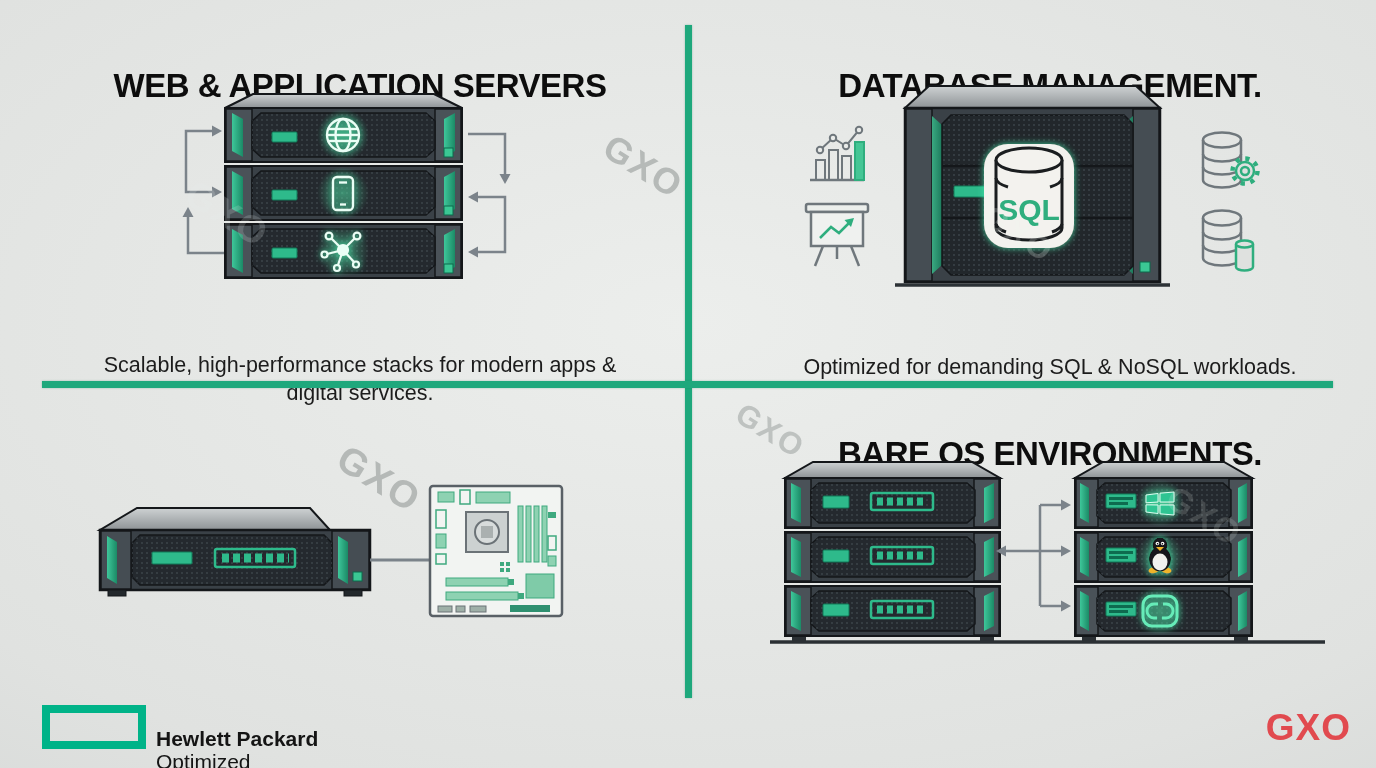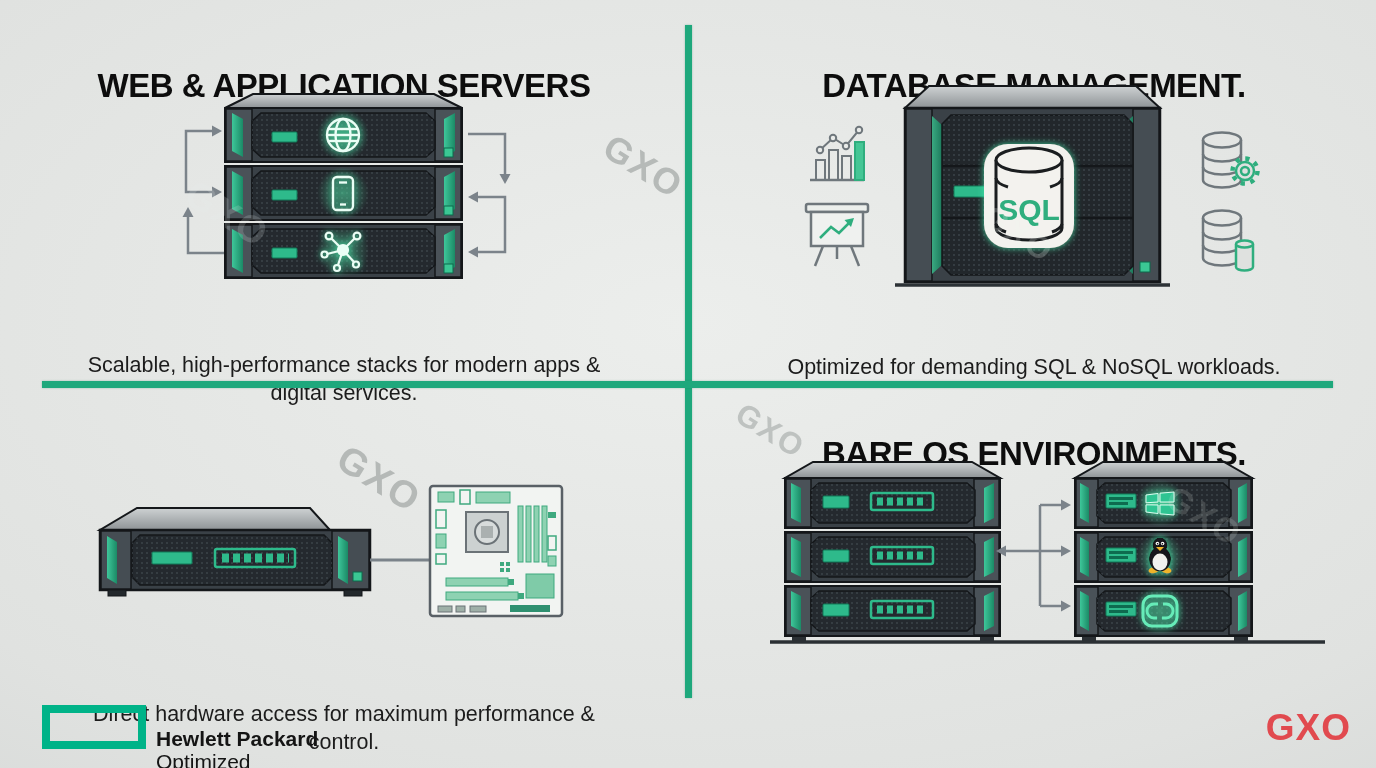--- a/index.html
+++ b/index.html
@@ -3,21 +3,21 @@
 <meta charset="utf-8">
 <style>
   html,body{margin:0;padding:0;}
   body{width:1376px;height:768px;overflow:hidden;
        font-family:"Liberation Sans",sans-serif;}
   #stage{position:relative;width:1376px;height:768px;
          background:radial-gradient(120% 115% at 50% 42%, #eceeec 0%, #e0e2e0 55%, #cbcecd 100%);}
   .divider{position:absolute;background:#1ea87c;box-shadow:0 0 2px rgba(20,120,90,.4);}
   #div-v{left:685px;top:25px;width:7px;height:673px;}
   #div-h{left:42px;top:381px;width:1291px;height:7px;}
-  .quad{position:absolute;}
+  .quad{position:absolute;padding-left:32px;}
   #q-tl{left:0;top:28px;width:688px;height:354px;}
   #q-tr{left:692px;top:28px;width:684px;height:354px;}
   #q-bl{left:0;top:386px;width:688px;height:314px;}
   #q-br{left:692px;top:386px;width:684px;height:314px;}
   .q-title{position:absolute;left:0;width:100%;text-align:center;
            font-size:33px;font-weight:700;color:#0d0d0d;letter-spacing:-0.5px;white-space:nowrap;}
   #q-tl .q-title,#q-tr .q-title{top:12px;}
   #q-bl .q-title,#q-br .q-title{top:22px;}
   .q-caption{position:absolute;left:0;width:100%;text-align:center;
              font-size:21.5px;color:#1c1c1c;line-height:1.3;margin-top:48px;}
@@ -275,21 +275,20 @@
         <rect x="526" y="188" width="28" height="24" fill="#7fcba8" stroke="#3fa97f"></rect>
         <rect x="438" y="220" width="14" height="6" fill="#9fb0a8" stroke="#6b7277" stroke-width="1"></rect>
         <rect x="456" y="220" width="9" height="6" fill="#9fb0a8" stroke="#6b7277" stroke-width="1"></rect>
         <rect x="470" y="220" width="16" height="6" fill="#9fb0a8" stroke="#6b7277" stroke-width="1"></rect>
         <rect x="510" y="219" width="40" height="7" fill="#2f9070"></rect>
         <rect x="548" y="126" width="8" height="6" fill="#3fa97f"></rect>
         <rect x="548" y="150" width="8" height="14" fill="none" stroke="#3fa97f" stroke-width="1.5"></rect>
         <rect x="548" y="170" width="8" height="10" fill="#8ed2b2" stroke="#3fa97f"></rect>
       </g>
     </svg>
-    <p class="q-caption"><span>Direct hardware access for maximum performance &amp; control.</span></p>
   </section>
 
   <section class="quad" id="q-br">
     <h2 class="q-title">BARE OS ENVIRONMENTS.</h2>
     <svg class="art" width="684" height="314" viewBox="0 0 684 314">
       <line x1="78" y1="256" x2="633" y2="256" stroke="#2b3034" stroke-width="3.5"></line>
       <rect x="100" y="250" width="14" height="6" fill="#2b3034"></rect>
         <rect x="288" y="250" width="14" height="6" fill="#2b3034"></rect>
       <rect x="390" y="250" width="14" height="6" fill="#2b3034"></rect>
         <rect x="542" y="250" width="14" height="6" fill="#2b3034"></rect>

